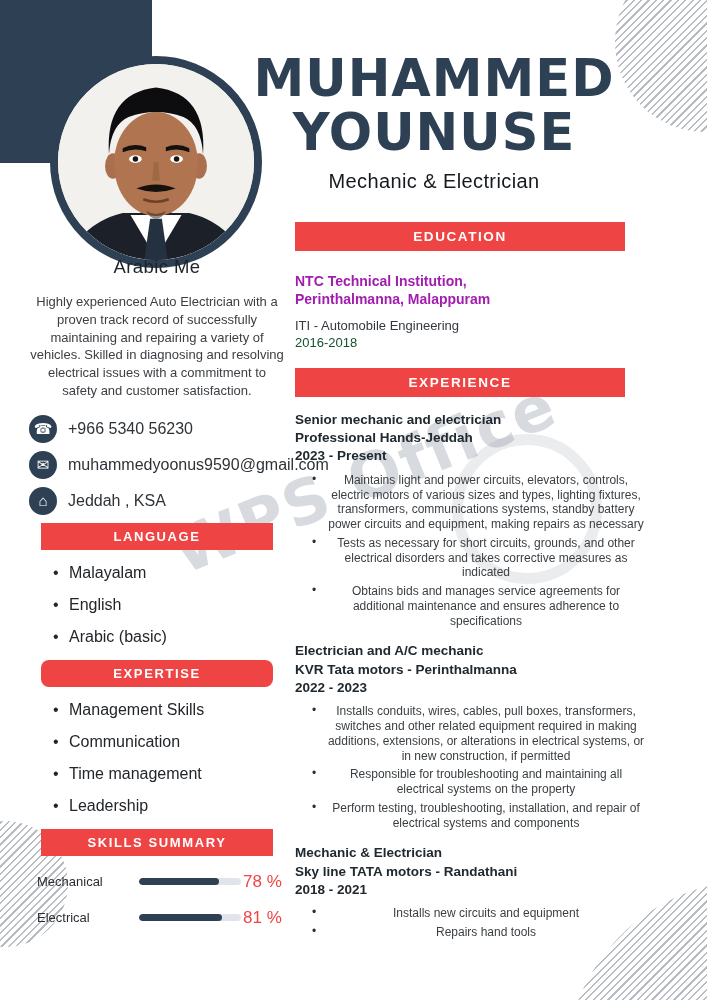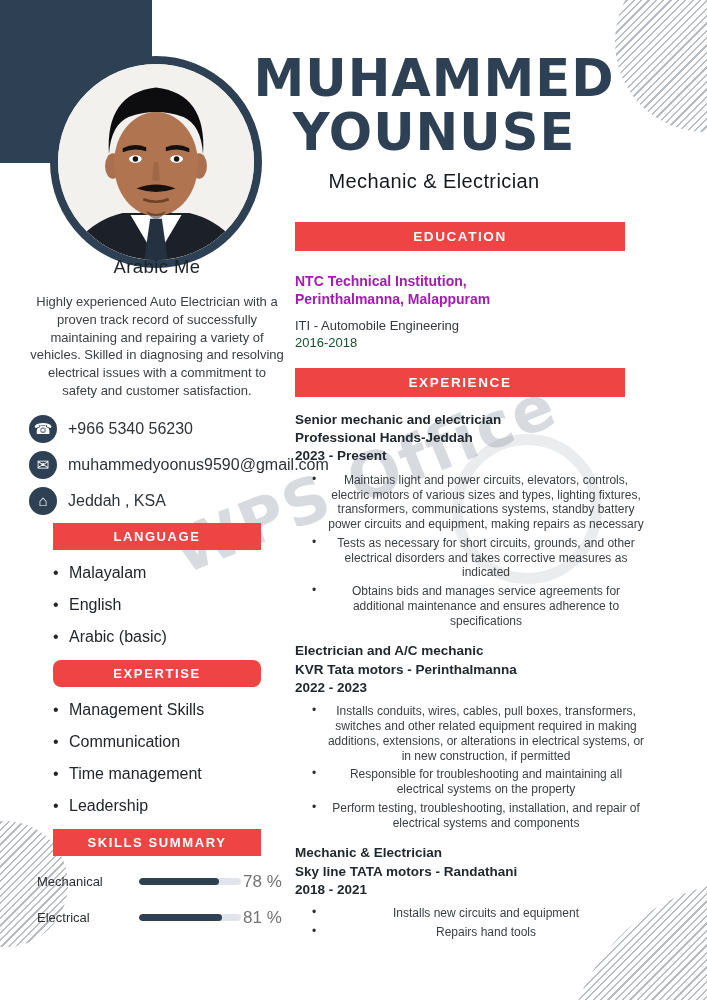--- a/index.html
+++ b/index.html
@@ -37,21 +37,21 @@
   .name{
     font-family:"DejaVu Sans",sans-serif;font-weight:bold;color:#2e4053;
     font-size:51px;line-height:1.06;letter-spacing:1px;
   }
   .job-title{margin-top:10px;font-size:20px;color:#161a1e;letter-spacing:.4px;}
   
   .banner{
     background:#ef4444;color:#fff;text-align:center;letter-spacing:1.6px;
     font-size:13px;font-weight:bold;
   }
-  .banner.left{width:208px;margin:0 auto;padding:6px 0;}
+  .banner.left{width:232px;margin:0 auto;padding:6px 0;}
   .banner.right{width:330px;padding:7px 0;font-size:13.5px;}
   
   .left-col{position:absolute;left:29px;top:256px;width:256px;}
   .about-title{text-align:center;font-size:18.5px;color:#1d2329;letter-spacing:.4px;}
   .about-text{margin-top:15px;text-align:center;font-size:13px;line-height:1.37;color:#3c4044;}
   .contact{margin-top:15px;}
   .contact-row{display:flex;align-items:center;margin-bottom:8px;}
   .contact-icon{
     flex:0 0 28px;width:28px;height:28px;border-radius:50%;background:#2e4053;color:#fff;
     display:flex;align-items:center;justify-content:center;font-size:15px;line-height:1;
@@ -60,21 +60,21 @@
   .side-list{list-style:none;margin:10px 0 6px 0;padding:0 0 0 24px;}
   .side-list li{position:relative;padding-left:16px;font-size:16px;color:#22262a;margin:14px 0;}
   .side-list li::before{content:"•";position:absolute;left:0;top:0;color:#22262a;}
   .lang-banner{margin-top:17px;}
   .exp-banner{margin-top:12px;border-radius:8px;}
   .skills-banner{margin-top:19px;}
   .skill-row{display:flex;align-items:center;margin-top:16px;padding-left:8px;}
   .skill-label{flex:0 0 102px;font-size:13px;color:#2a2e33;}
   .skill-track{position:relative;width:102px;height:7px;border-radius:4px;background:#e1e5eb;overflow:hidden;}
   .skill-fill{position:absolute;left:0;top:0;height:7px;border-radius:4px;background:#2e4053;}
-  .skill-pct{margin-left:2px;font-size:17px;color:#737373;}
+  .skill-pct{margin-left:2px;font-size:17px;color:#ef4444;}
   
   .right-col{position:absolute;left:295px;top:222px;width:352px;}
   .edu-block{margin-top:21px;}
   .edu-school{font-size:14px;font-weight:bold;color:#a21caf;line-height:1.32;}
   .edu-degree{margin-top:9px;font-size:13px;color:#33383d;line-height:1.3;}
   .edu-years{font-size:13px;color:#14532d;line-height:1.3;}
   .experience-banner{margin-top:16px;}
   .job{margin-top:14px;}
   .job-head div{font-size:13.5px;font-weight:bold;color:#20292f;line-height:1.36;}
   .bullets{list-style:none;margin:7px 0 0 0;padding:0 0 0 17px;}

